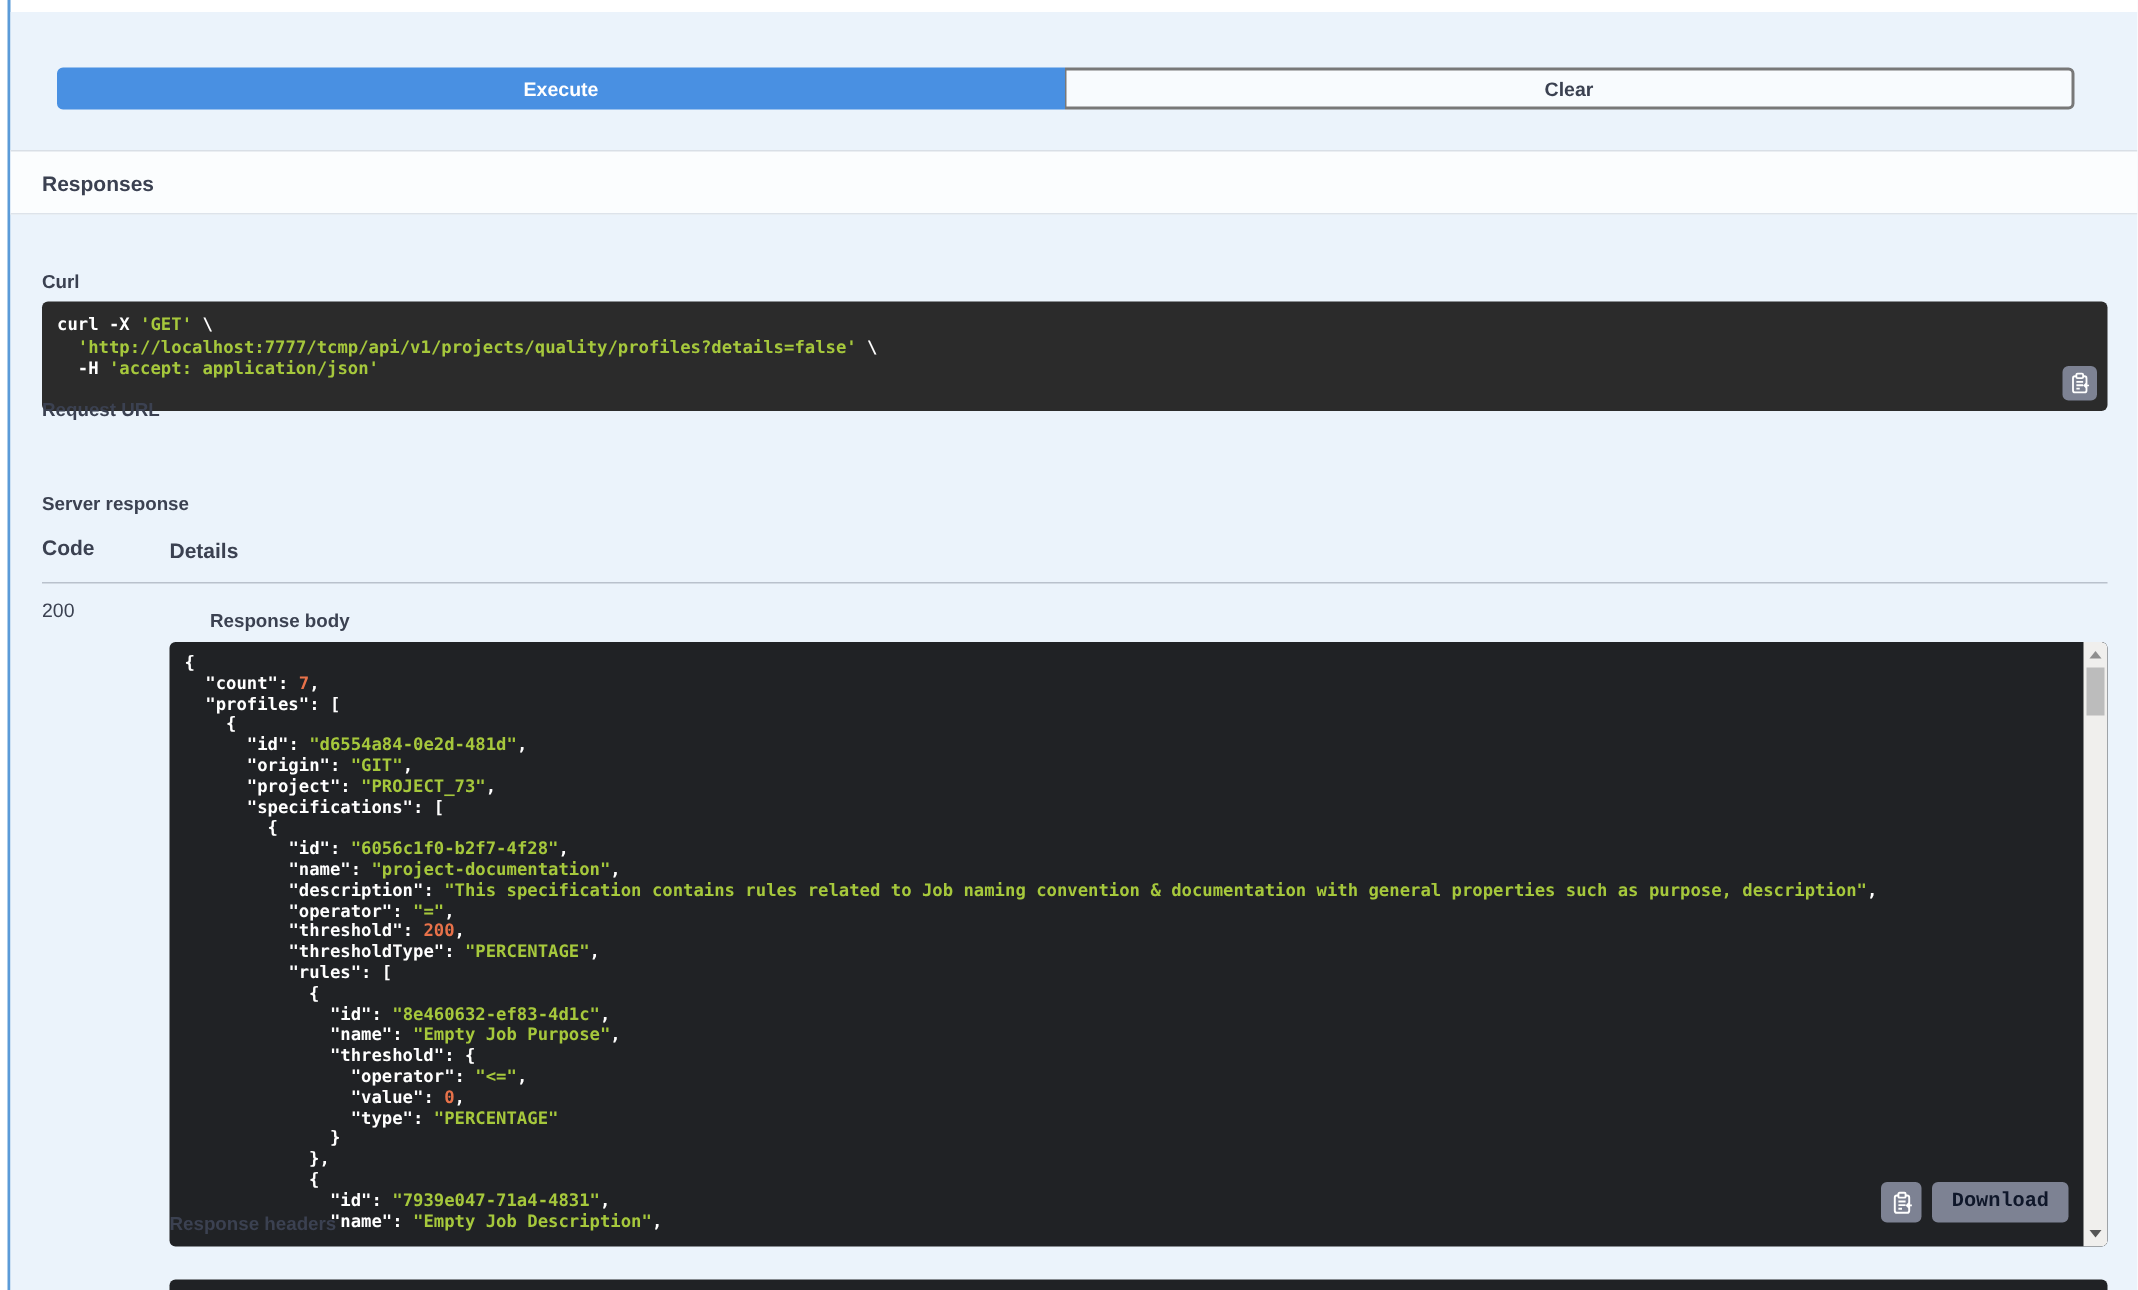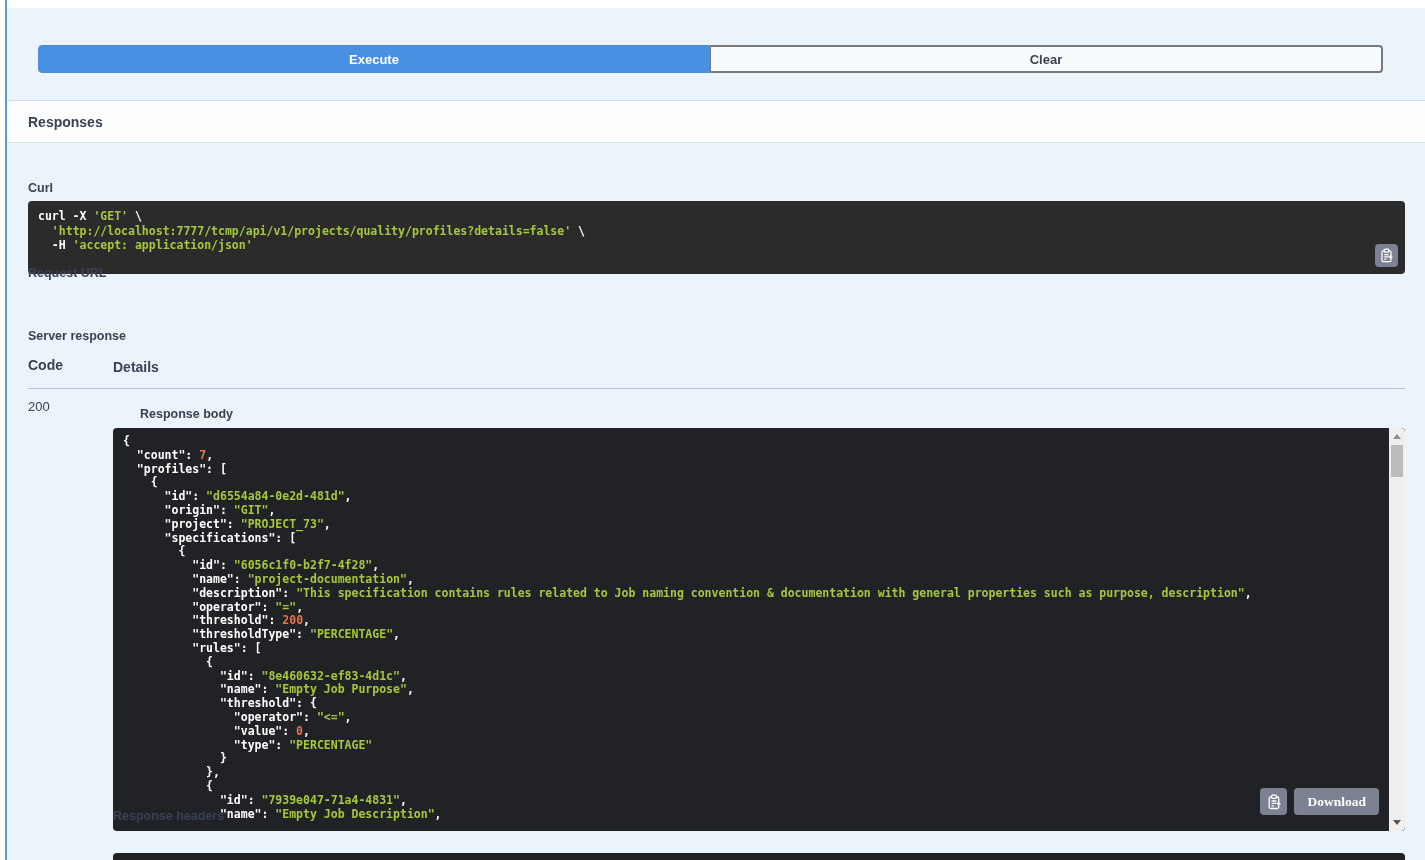--- a/index.html
+++ b/index.html
@@ -58,21 +58,21 @@
   .sb-thumb { position:absolute; left:2px; right:2px; top:17px; height:32px; background:#bcbcbc; }
   .sb-arrow-up, .sb-arrow-down { position:absolute; left:4px; width:0; height:0;
       border-left:4px solid transparent; border-right:4px solid transparent; }
   .sb-arrow-up   { top:6px;    border-bottom:5px solid #8f8f8f; }
   .sb-arrow-down { bottom:6px; border-top:5px solid #555; }
 
   .body-controls { position:absolute; right:26px; bottom:16px; display:flex; gap:7px; align-items:center; }
   .copy-btn-lg { width:27px; height:27px; background:#7d8293; border:none; border-radius:4px;
                  display:flex; align-items:center; justify-content:center; cursor:pointer; }
   .download-btn { height:27px; padding:0 13px; background:#7d8293; border:none; border-radius:4px;
-                  color:#ffffff; font-weight:700; font-size:13.5px; font-family:Liberation Serif, serif; cursor:pointer; }
+                  color:#0f172a; font-weight:700; font-size:13.5px; font-family:Liberation Mono, monospace; cursor:pointer; }
 
   .respheaders-label { position:absolute; top:656px; left:85px; }
   .respheaders-pre { position:absolute; top:700px; left:85px; right:0; bottom:0; background:#202225;
                      border-radius:4px 4px 0 0; }
 
   .lbl-curl { top:28px; }
   .lbl-requrl { top:113px; }
   .lbl-server { top:176px; }
 </style>
 </head>

